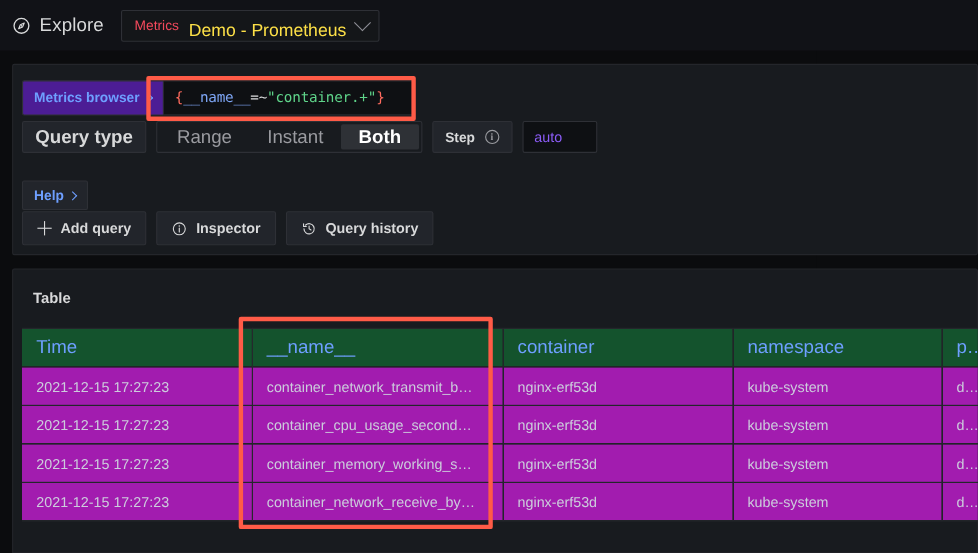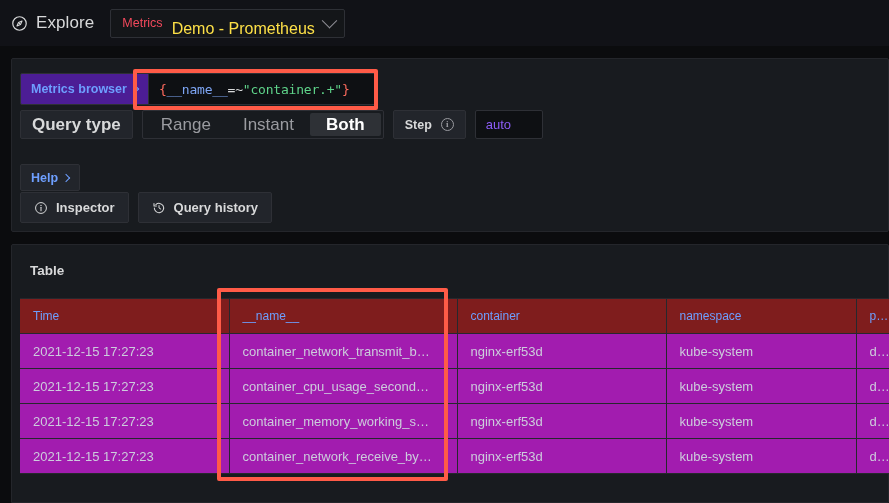--- a/index.html
+++ b/index.html
@@ -275,23 +275,23 @@
     border-right: 1px solid #26282D;
     border-bottom: 1px solid #26282D;
     padding: 0 13px;
     height: 35px;
     vertical-align: middle;
     overflow: hidden;
     white-space: nowrap;
     text-overflow: ellipsis;
   }
   .tbl thead th {
-    background: #7f1d1d;
+    background: #14532d;
     color: #6E9FFF;
-    font-size: 12px;
+    font-size: 17px;
     font-weight: normal;
     border-top: 1px solid #26282D;
   }
   .tbl tbody td {
     background: #a21caf;
     color: #CCCCDC;
     font-size: 13px;
   }
   .col-time { width: 209px; }
   .col-name { width: 228px; }
@@ -367,20 +367,24 @@
     </div>
 
     <div class="qrow3">
       <div class="help-btn">
         <span>Help</span>
         <span class="help-chev"></span>
       </div>
     </div>
 
     <div class="qrow4">
+      <div class="abtn">
+        <span class="plus-icon"></span>
+        <span>Add query</span>
+      </div>
       <div class="abtn">
         <svg class="insp-icon" viewBox="0 0 24 24">
           <circle cx="12" cy="12" r="9.3" fill="none" stroke="#D8D9DA" stroke-width="1.7"></circle>
           <circle cx="12" cy="7.5" r="1.2" fill="#D8D9DA"></circle>
           <path d="M12 10.8 V16.8" stroke="#D8D9DA" stroke-width="1.8" stroke-linecap="round"></path>
         </svg>
         <span>Inspector</span>
       </div>
       <div class="abtn">
         <svg class="hist-icon" viewBox="0 0 24 24">

